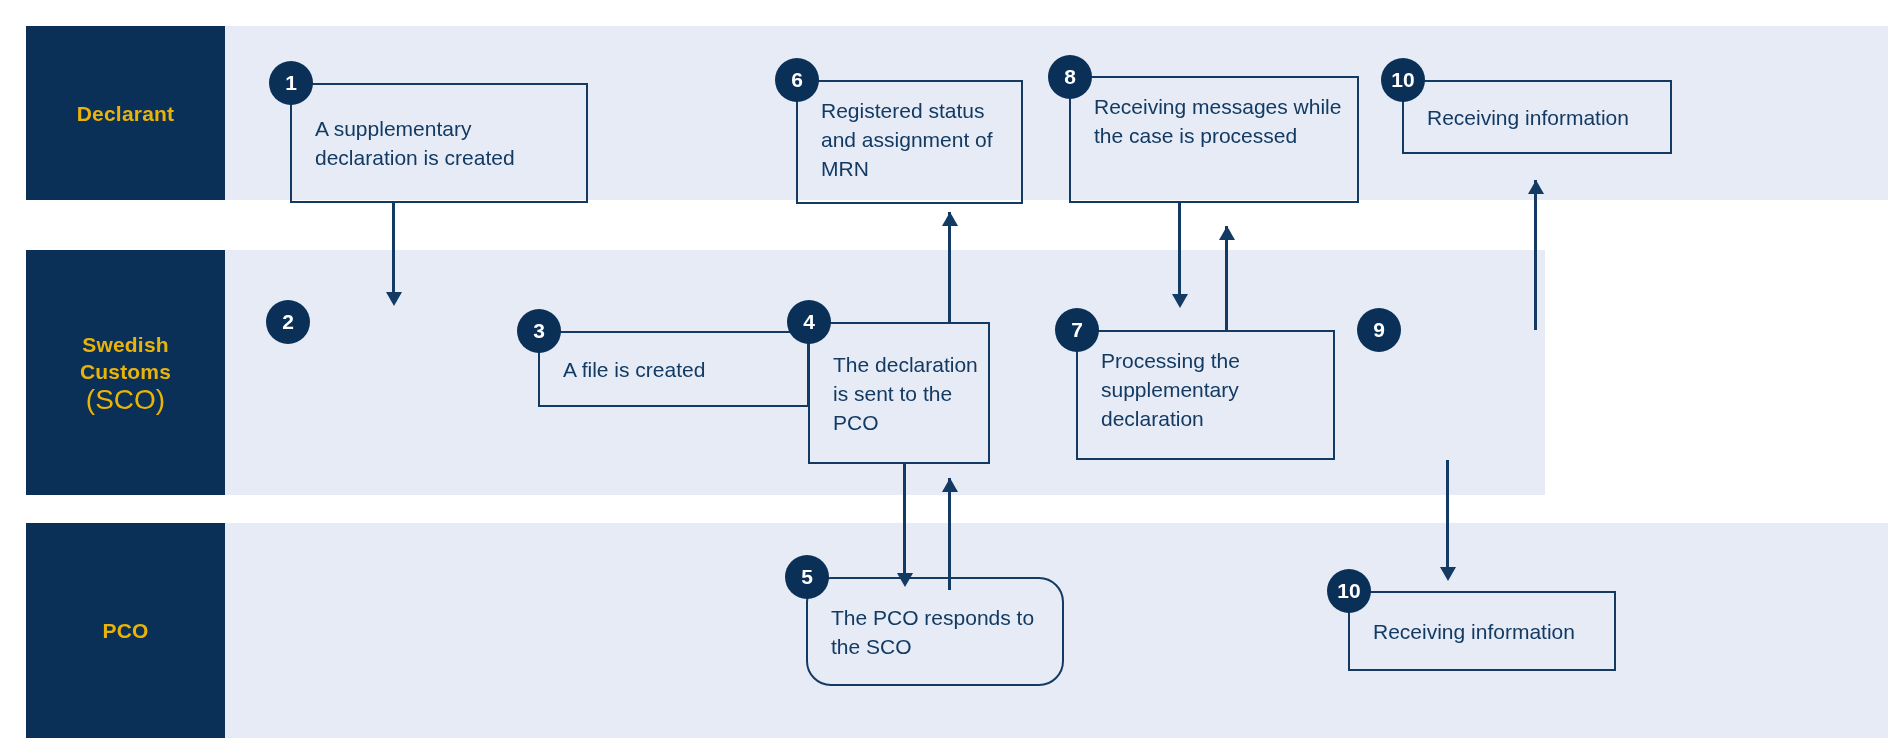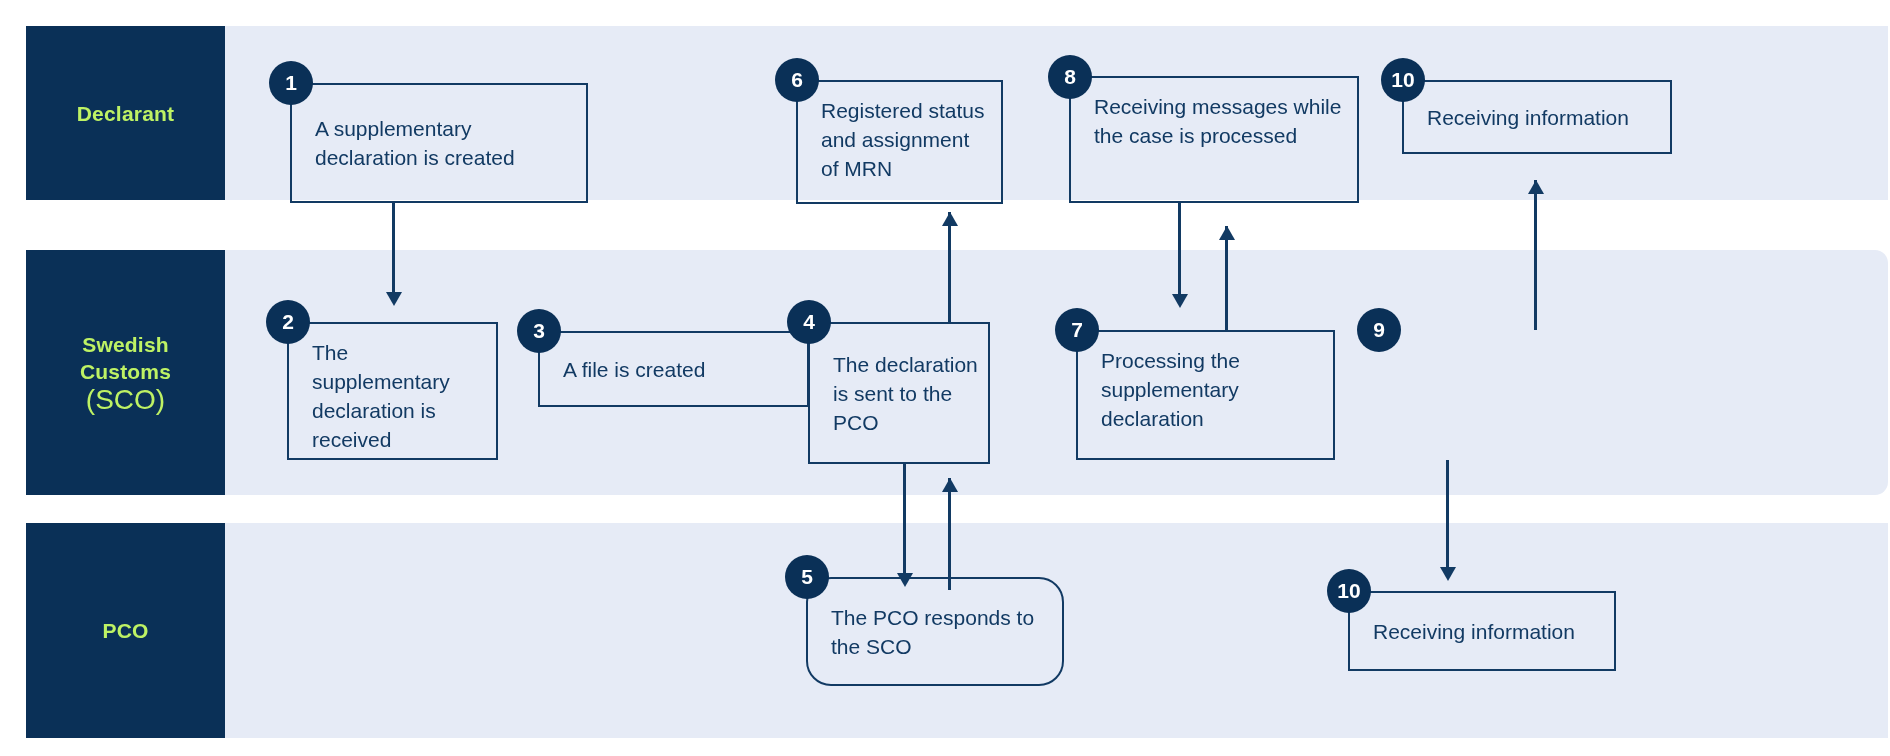--- a/index.html
+++ b/index.html
@@ -1,21 +1,21 @@
 <!DOCTYPE html>
 <html><head>
 <meta charset="utf-8">
 <style>
   html,body{margin:0;padding:0;background:#ffffff;}
   body{font-family:"Liberation Sans",sans-serif;}
   #stage{position:relative;width:1890px;height:756px;background:#ffffff;overflow:hidden;}
 
   .lane{position:absolute;left:26px;background:#e6ebf6;}
   .lane-label{position:absolute;left:0;top:0;width:199px;height:100%;
-     background:#0a3057;color:#bef264;display:flex;flex-direction:column;
+     background:#0a3057;color:#eab308;display:flex;flex-direction:column;
      align-items:center;justify-content:center;text-align:center;}
   .lane-label .t1{font-weight:bold;font-size:21px;line-height:27px;letter-spacing:.2px;}
   .lane-label .t2{font-weight:normal;font-size:28px;line-height:30px;}
 
   .node{position:absolute;box-sizing:border-box;border:2px solid #123a63;background:transparent;}
   .node .txt{position:absolute;left:23px;right:10px;top:50%;transform:translateY(-50%);
      color:#123a63;font-size:21px;line-height:29px;}
   .node.topalign .txt{top:14px;transform:none;}
 
   .badge{position:absolute;width:44px;height:44px;border-radius:50%;background:#0a3057;
@@ -31,21 +31,21 @@
 <body>
 
 <div id="stage">
 
   <div class="lane" style="top:26px;height:174px;width:1862px;">
     <div class="lane-label">
       <div class="t1">Declarant</div>
     </div>
   </div>
 
-  <div class="lane" style="top:250px;height:245px;width:1862px;border-radius:13px;">
+  <div class="lane" style="top:250px;height:245px;width:1519px;">
     <div class="lane-label">
       <div class="t1">Swedish</div>
       <div class="t1">Customs</div>
       <div class="t2">(SCO)</div>
     </div>
   </div>
 
   <div class="lane" style="top:523px;height:215px;width:1862px;">
     <div class="lane-label">
       <div class="t1">PCO</div>
@@ -76,44 +76,41 @@
   <div class="vline" style="left:1446px;top:460px;height:114px;"></div>
   <div class="arrowhead down" style="left:1440px;top:567px;"></div>
 
   <div class="node" style="left:290px;top:83px;width:298px;height:120px;">
     <div class="txt">A supplementary declaration is created</div>
   </div>
   <div class="badge" style="left:269px;top:61px;">
     <span>1</span>
   </div>
 
-  <div class="node topalign" style="left:796px;top:80px;width:207px;height:124px;">
+  <div class="node topalign" style="left:796px;top:80px;width:227px;height:124px;">
     <div class="txt">Registered status and assignment of MRN</div>
   </div>
   <div class="badge" style="left:775px;top:58px;">
     <span>6</span>
   </div>
 
   <div class="node topalign" style="left:1069px;top:76px;width:290px;height:127px;">
     <div class="txt">Receiving messages while the case is processed</div>
   </div>
   <div class="badge" style="left:1048px;top:55px;">
     <span>8</span>
   </div>
 
   <div class="node" style="left:1402px;top:80px;width:270px;height:74px;">
     <div class="txt">Receiving information</div>
   </div>
   <div class="badge" style="left:1381px;top:58px;">
     <span>10</span>
   </div>
 
-  <div class="node topalign" style="left:287px;top:322px;width:211px;height:138px;">
-    <div class="txt">The supplementary declaration is received</div>
-  </div>
   <div class="badge" style="left:266px;top:300px;">
     <span>2</span>
   </div>
 
   <div class="node" style="left:538px;top:331px;width:271px;height:76px;">
     <div class="txt">A file is created</div>
   </div>
   <div class="badge" style="left:517px;top:309px;">
     <span>3</span>
   </div>

